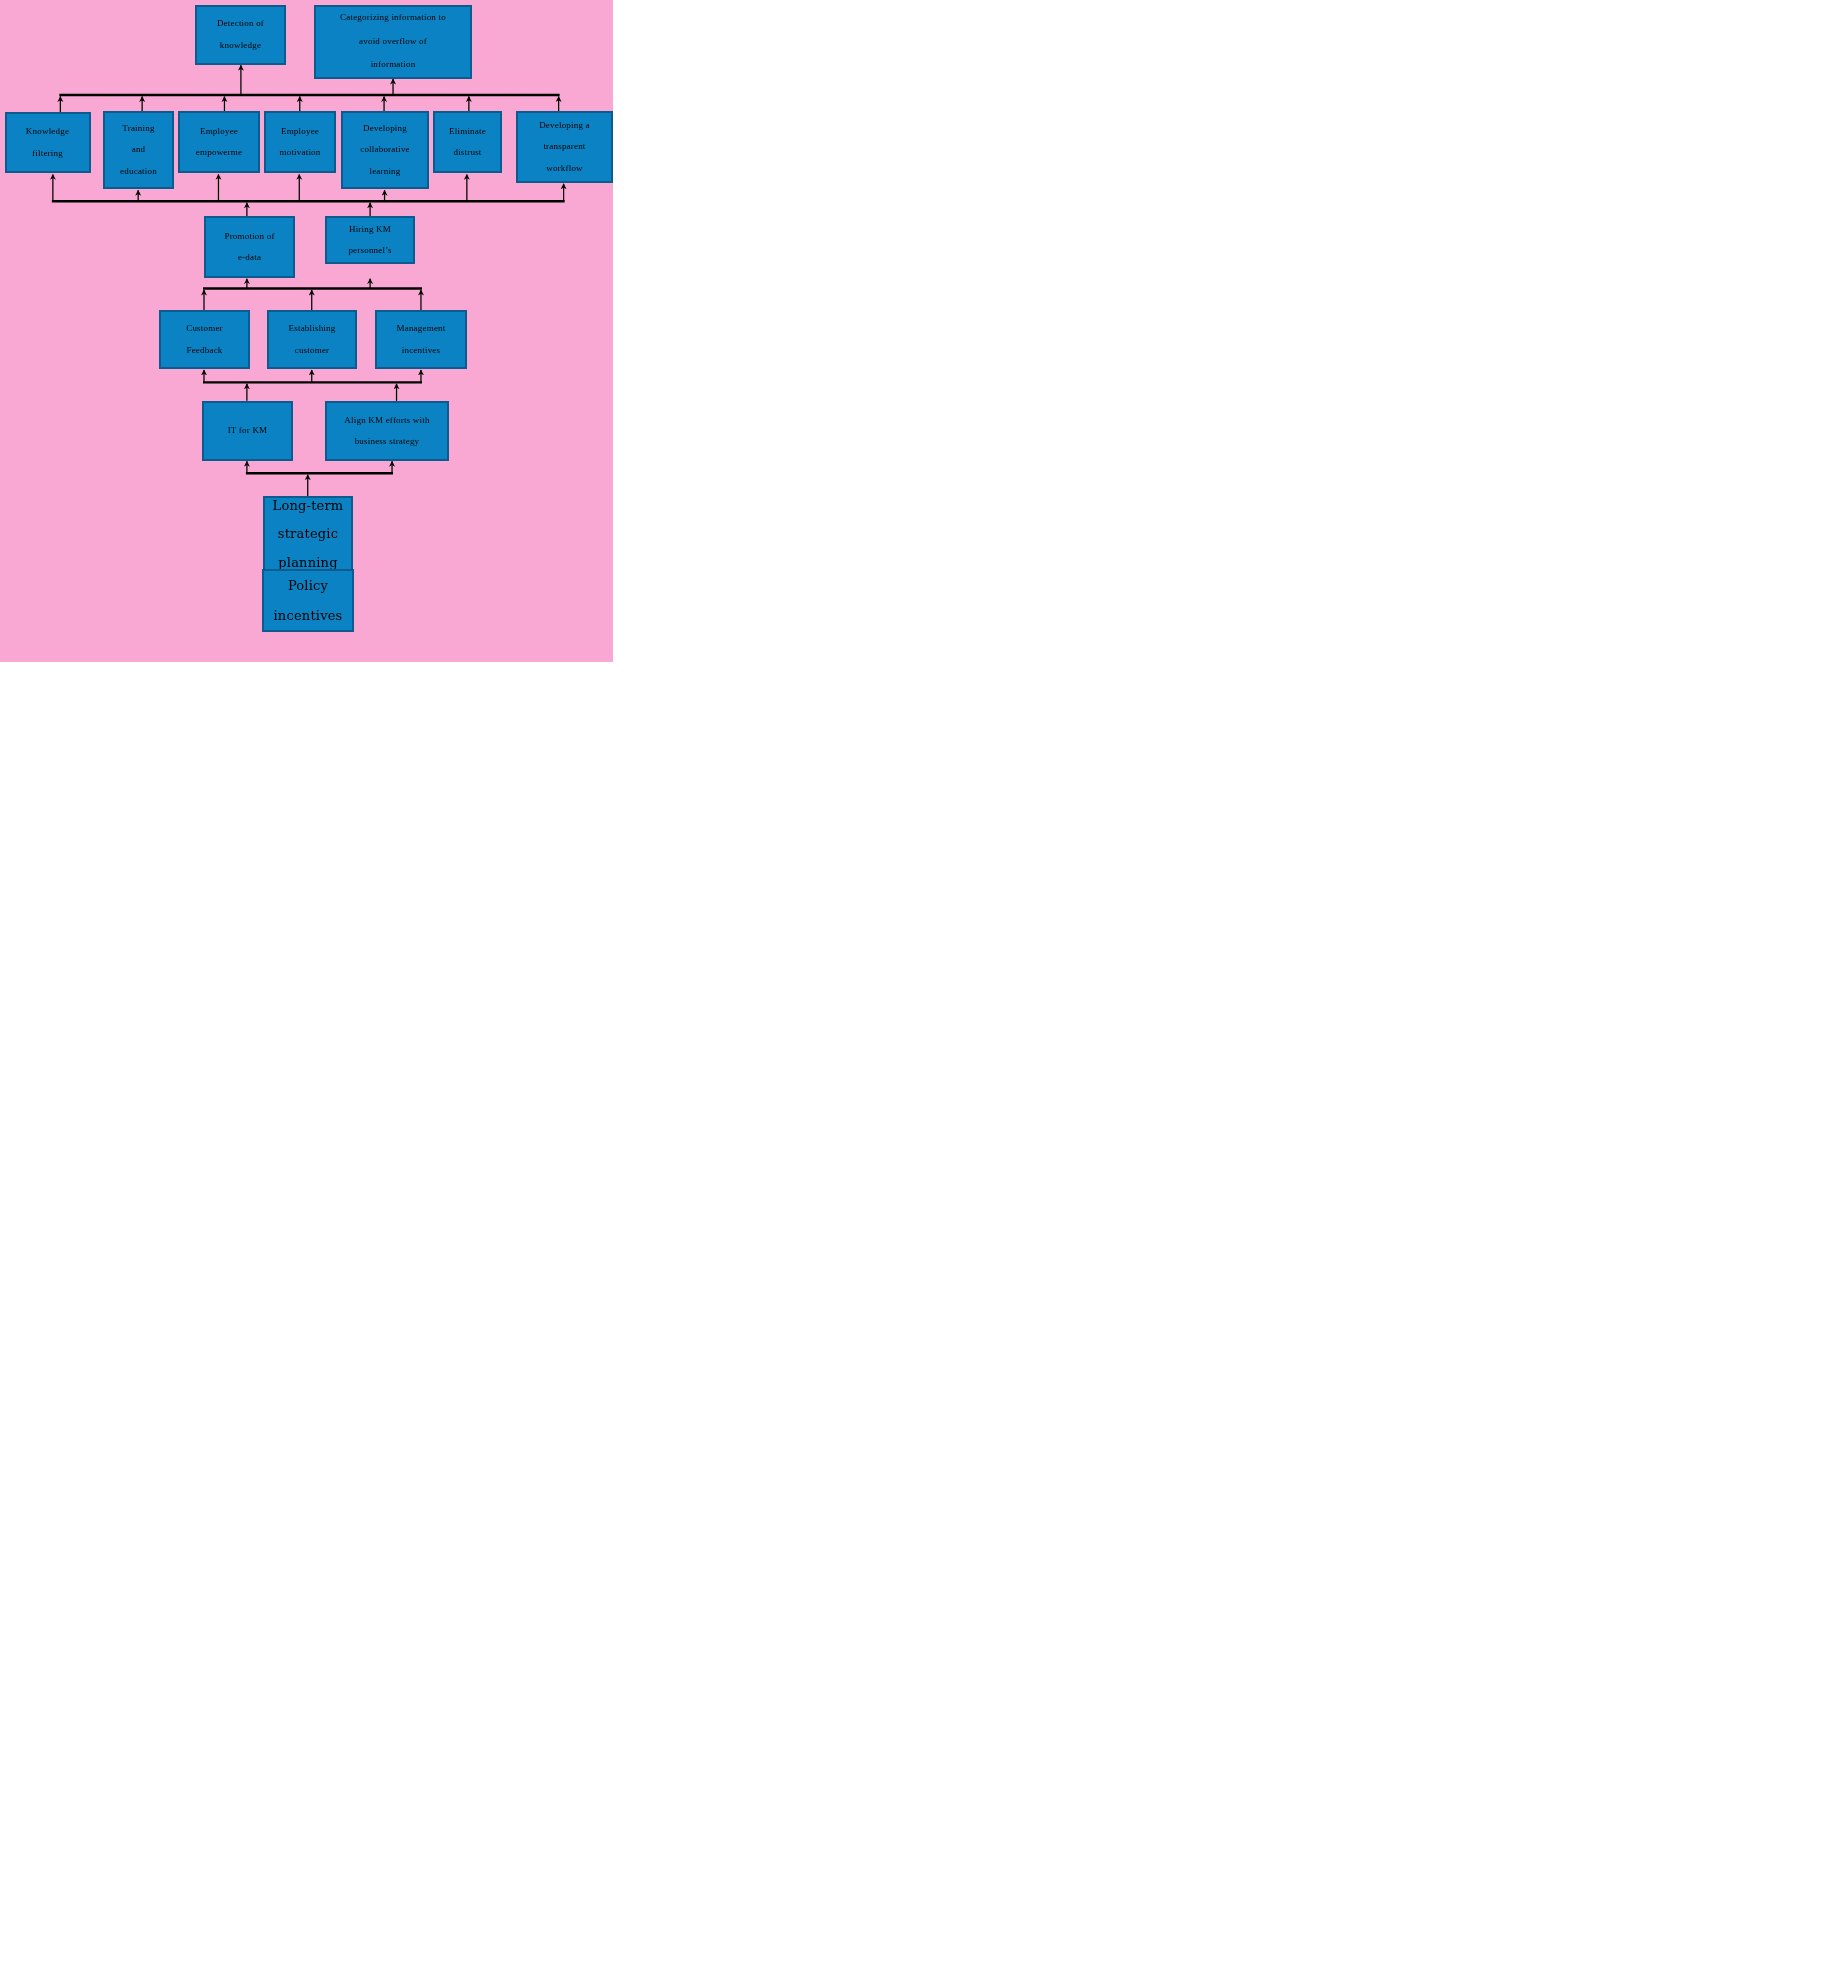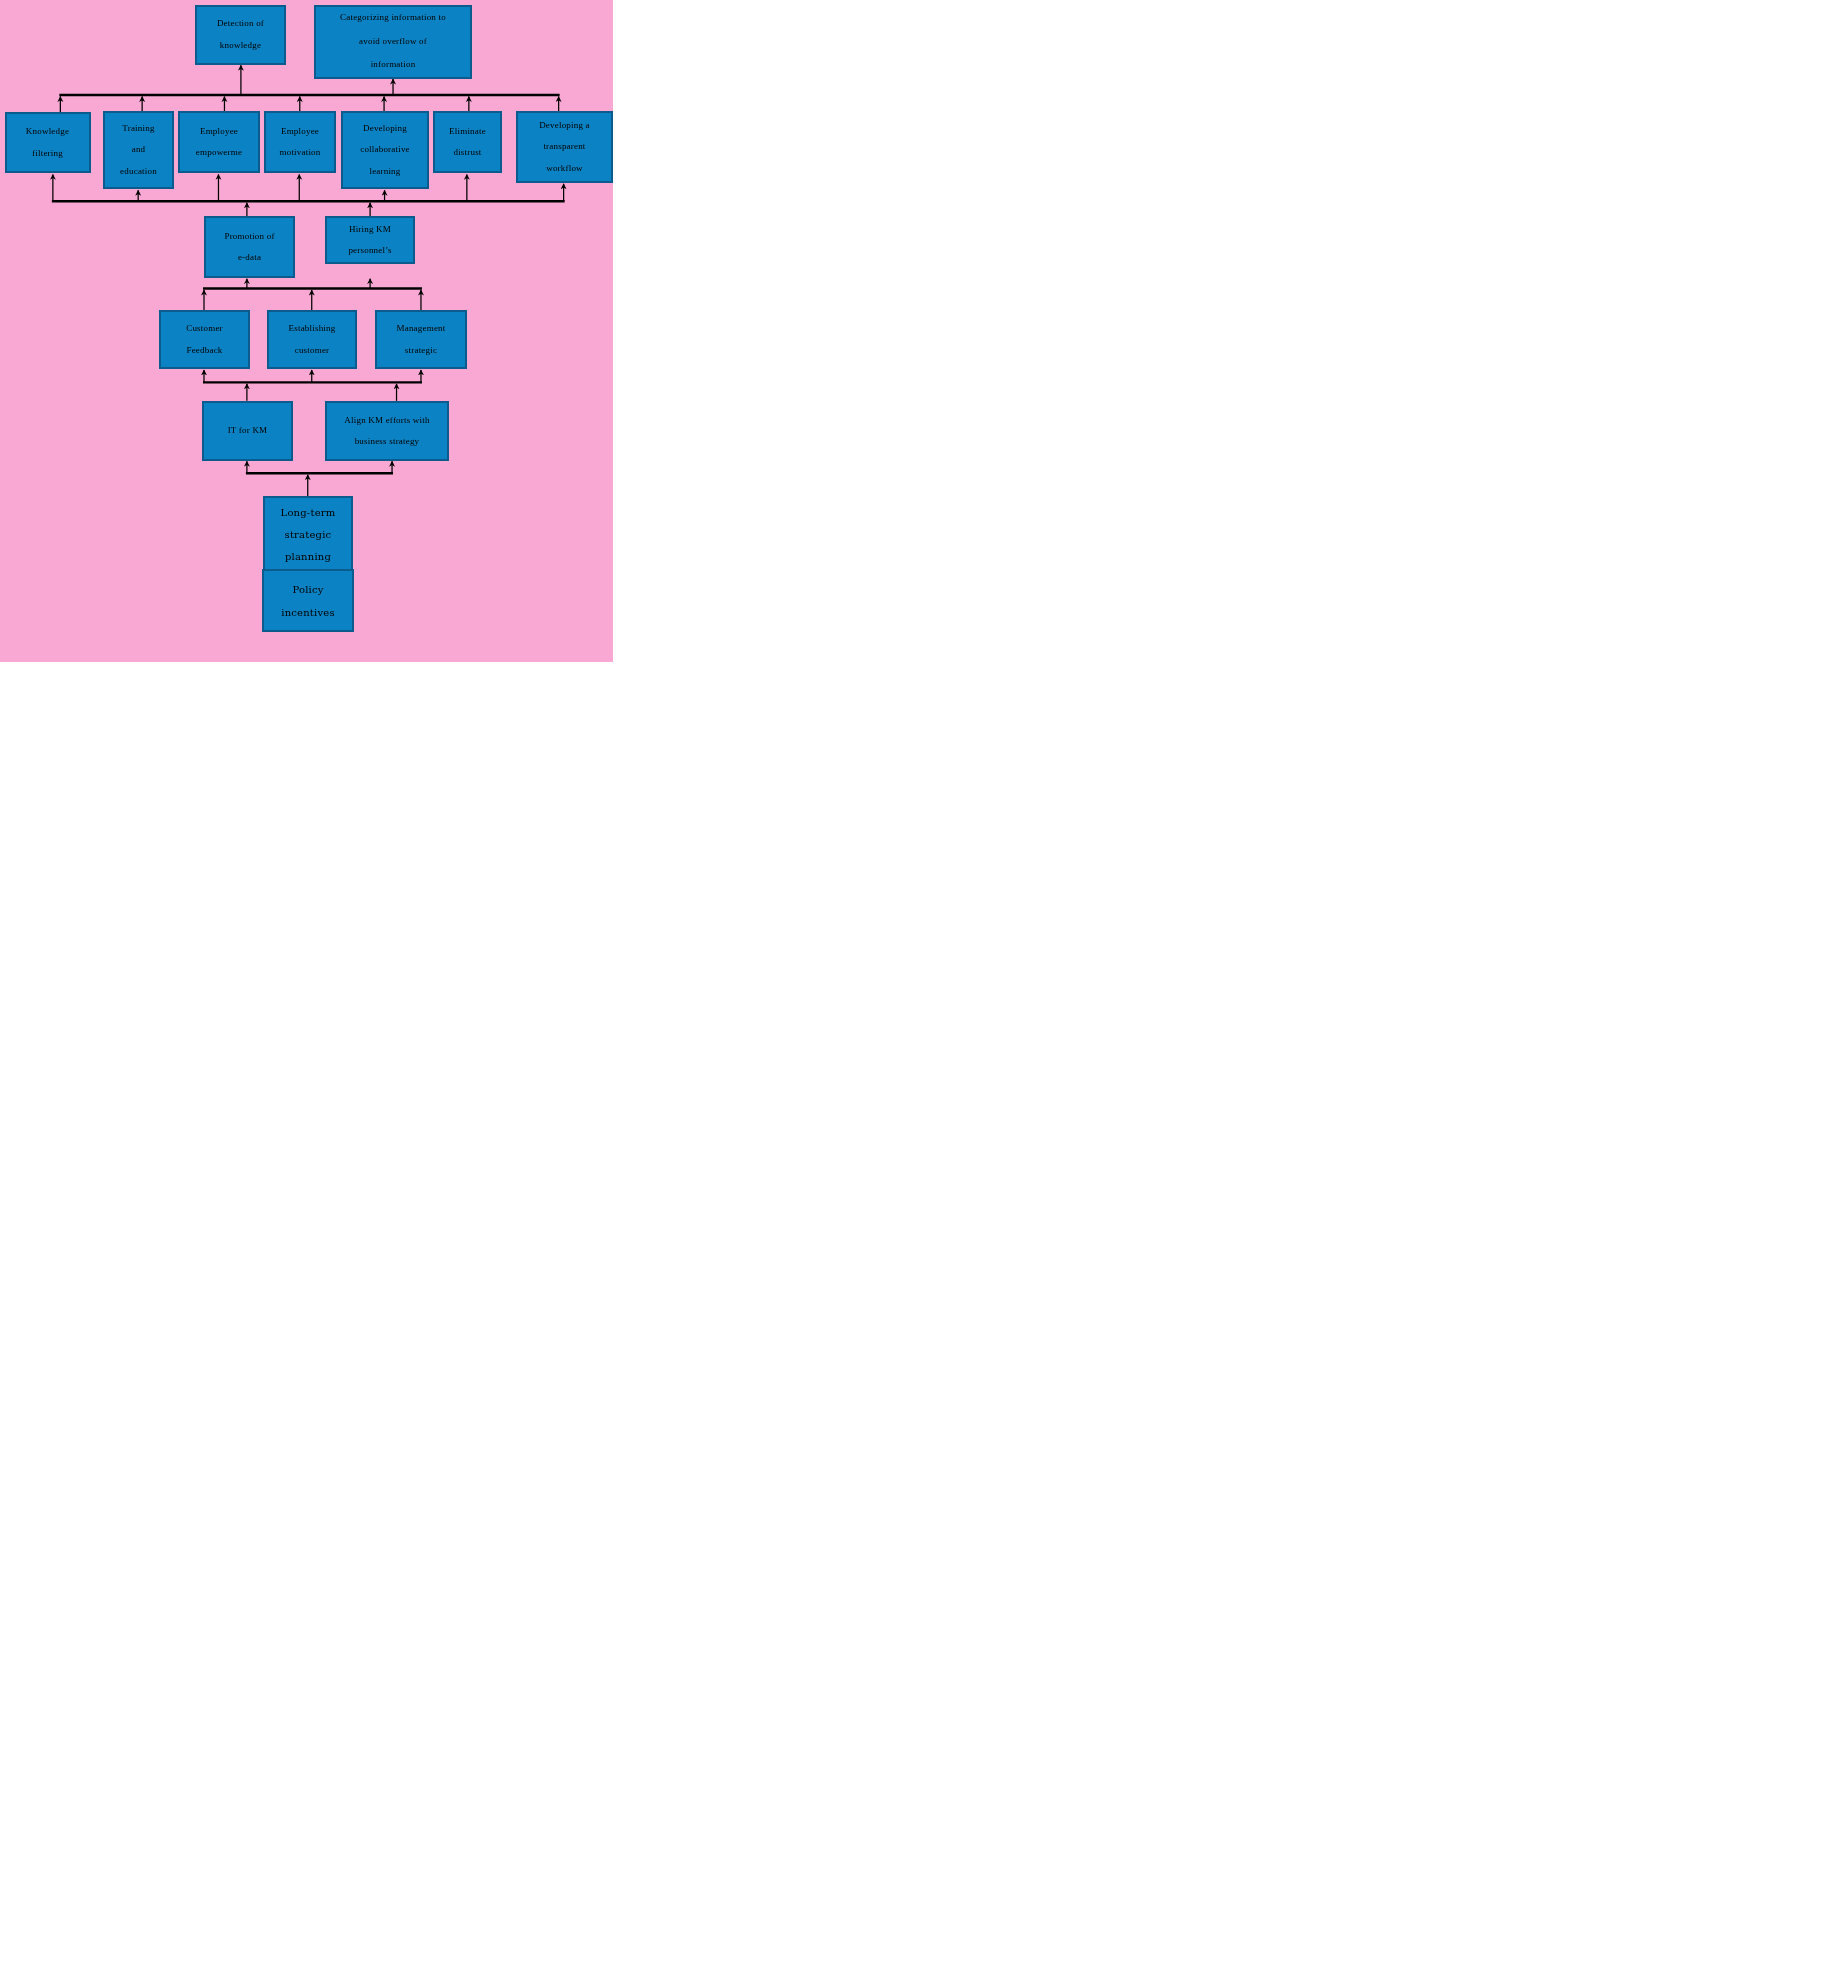--- a/index.html
+++ b/index.html
@@ -39,21 +39,21 @@
     text-align: center;
     color: #000000;
     font-size: 9px;
     line-height: 2.35em;
     letter-spacing: 0.2px;
     padding: 0 2px;
   }
   
   .node.alt-font .label {
     font-family: "DejaVu Serif", serif;
-    font-size: 10px;
+    font-size: 13px;
     line-height: 2.3em;
   }
   .node.lh-wide  .label { line-height: 2.6em; }
   .node.lh-tight .label { line-height: 2.2em; }
 </style>
 </head>
 <body>
 
 <div class="canvas">
 
@@ -195,21 +195,21 @@
   <div class="node" style="left:159px;top:310px;width:91px;height:59px">
     <div class="label">Customer
 Feedback</div>
   </div>
   <div class="node" style="left:267px;top:310px;width:90px;height:59px">
     <div class="label">Establishing
 customer</div>
   </div>
   <div class="node" style="left:375px;top:310px;width:92px;height:59px">
     <div class="label">Management
-strategic</div>
+incentives</div>
   </div>
 
   <div class="node" style="left:202px;top:401px;width:91px;height:60px">
     <div class="label">IT for KM</div>
   </div>
   <div class="node" style="left:325px;top:401px;width:124px;height:60px">
     <div class="label">Align KM efforts with
 business strategy</div>
   </div>
 

